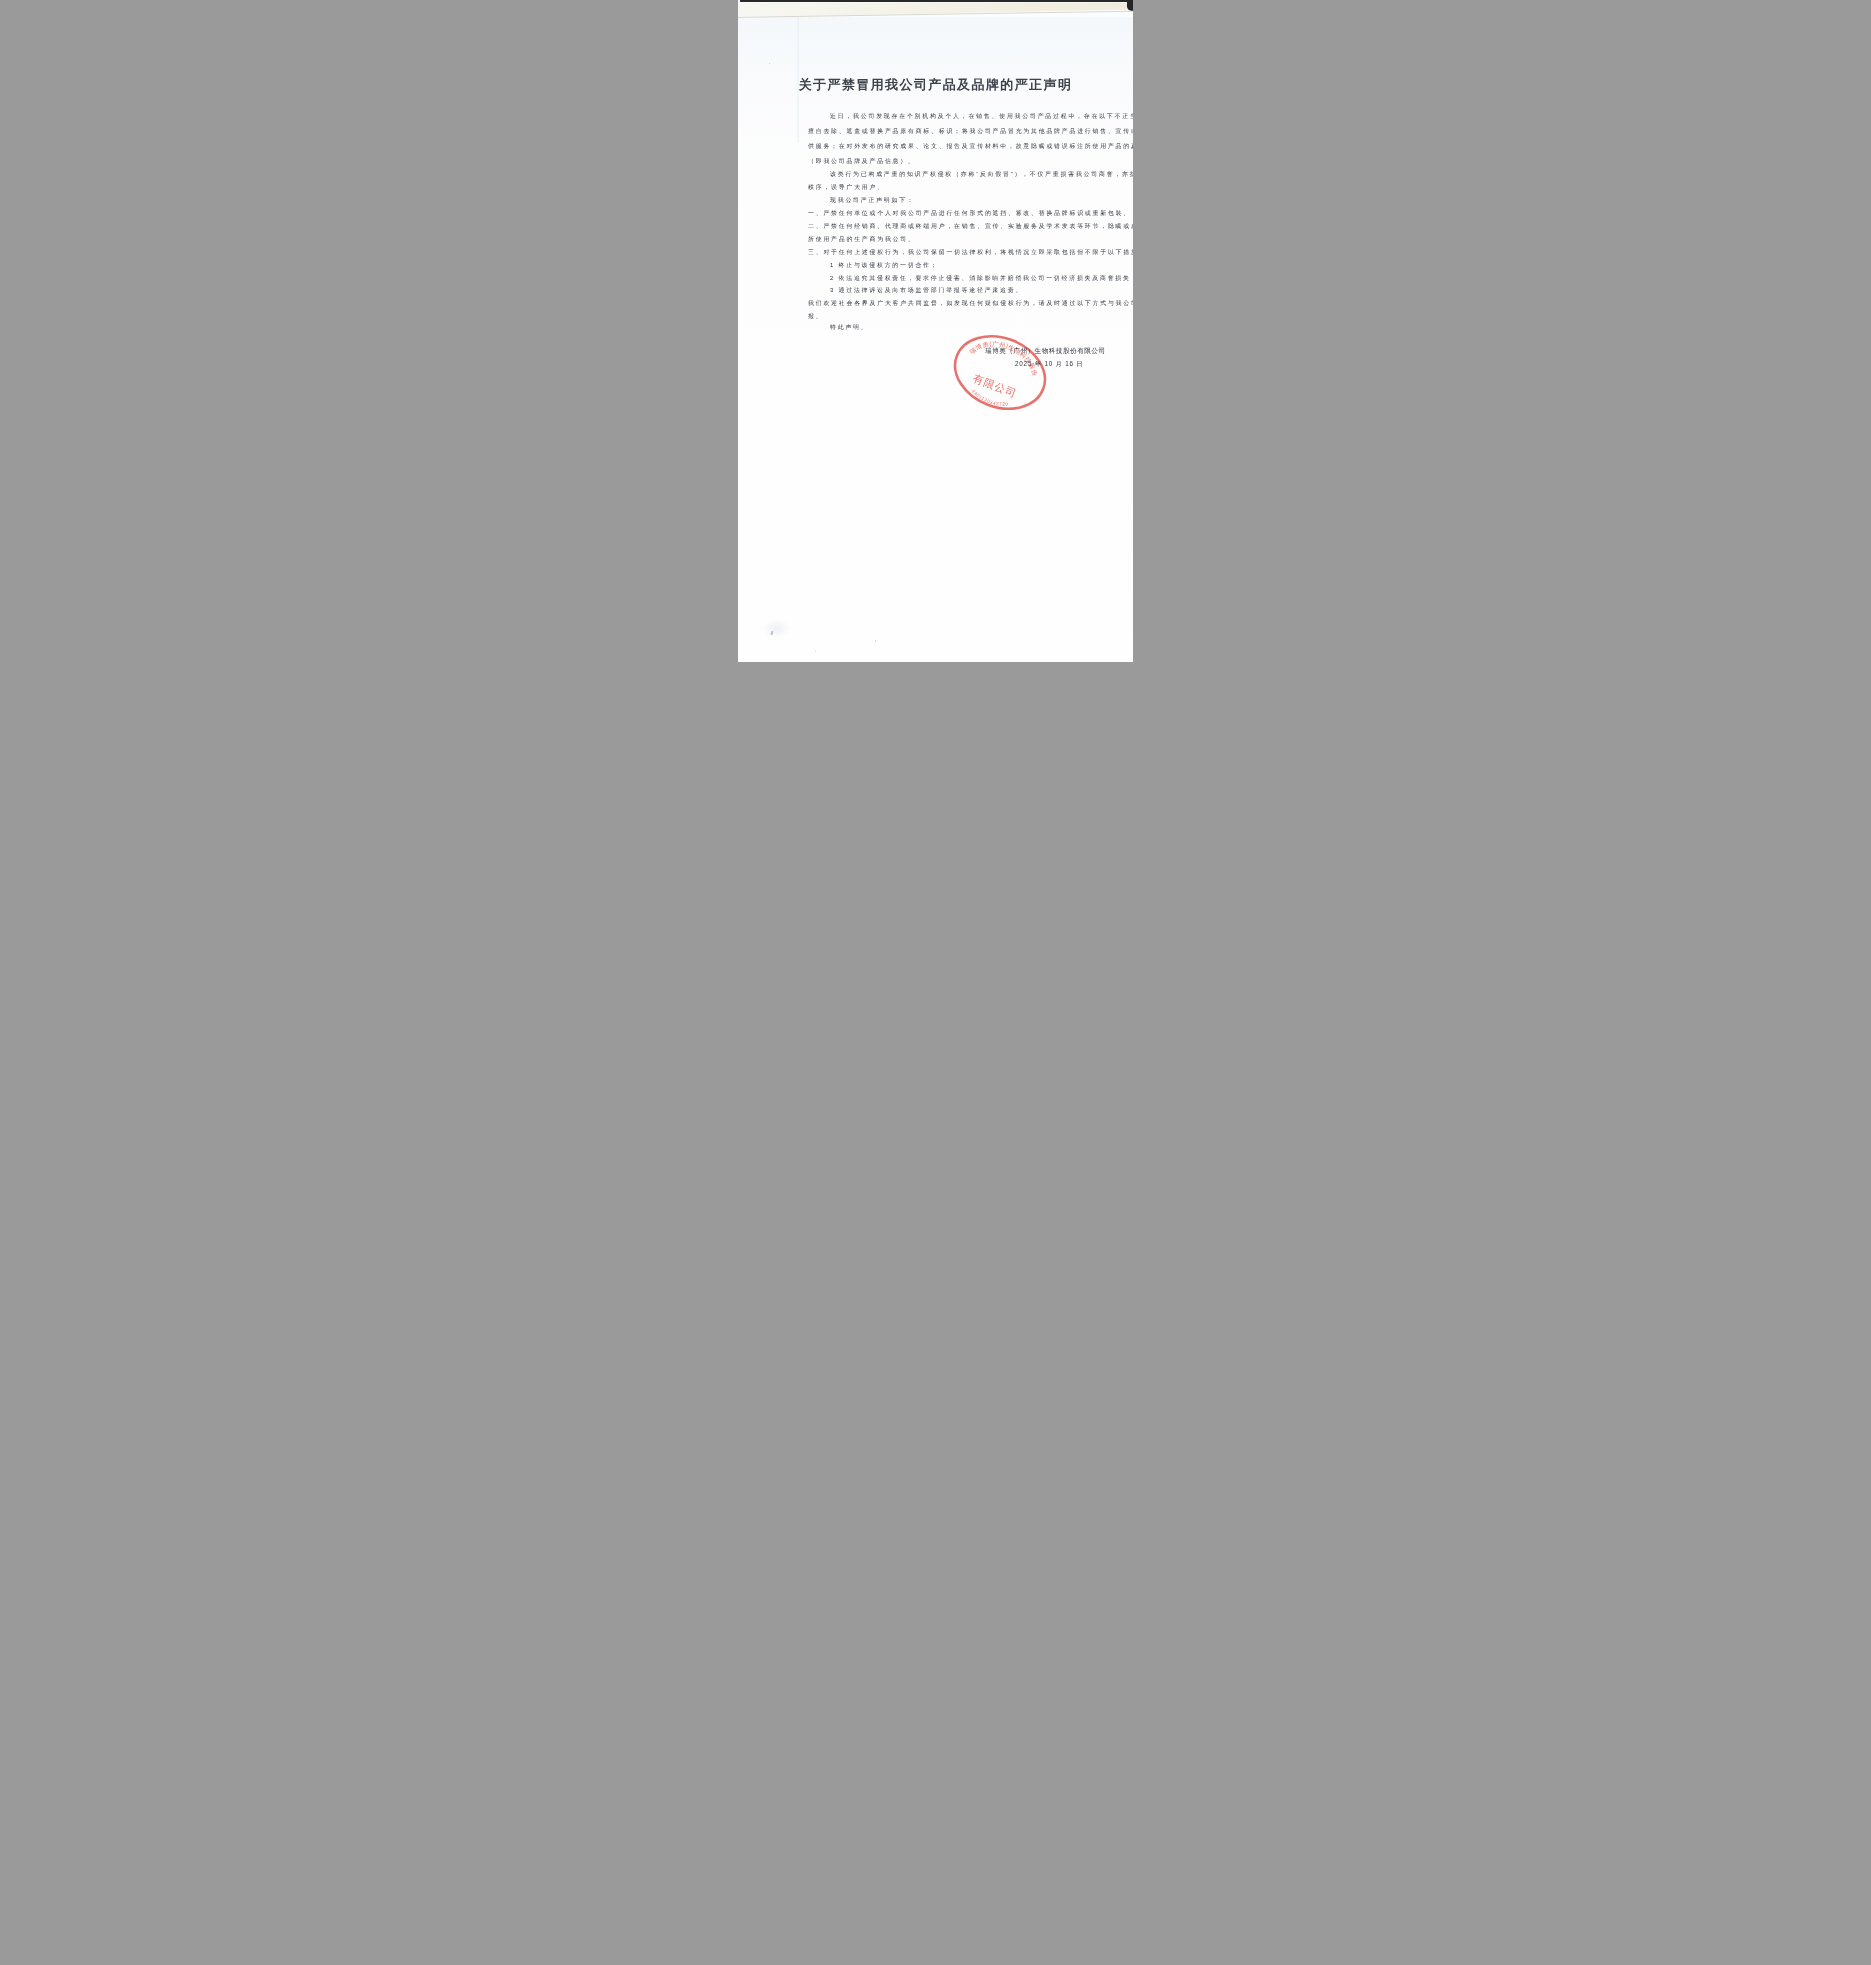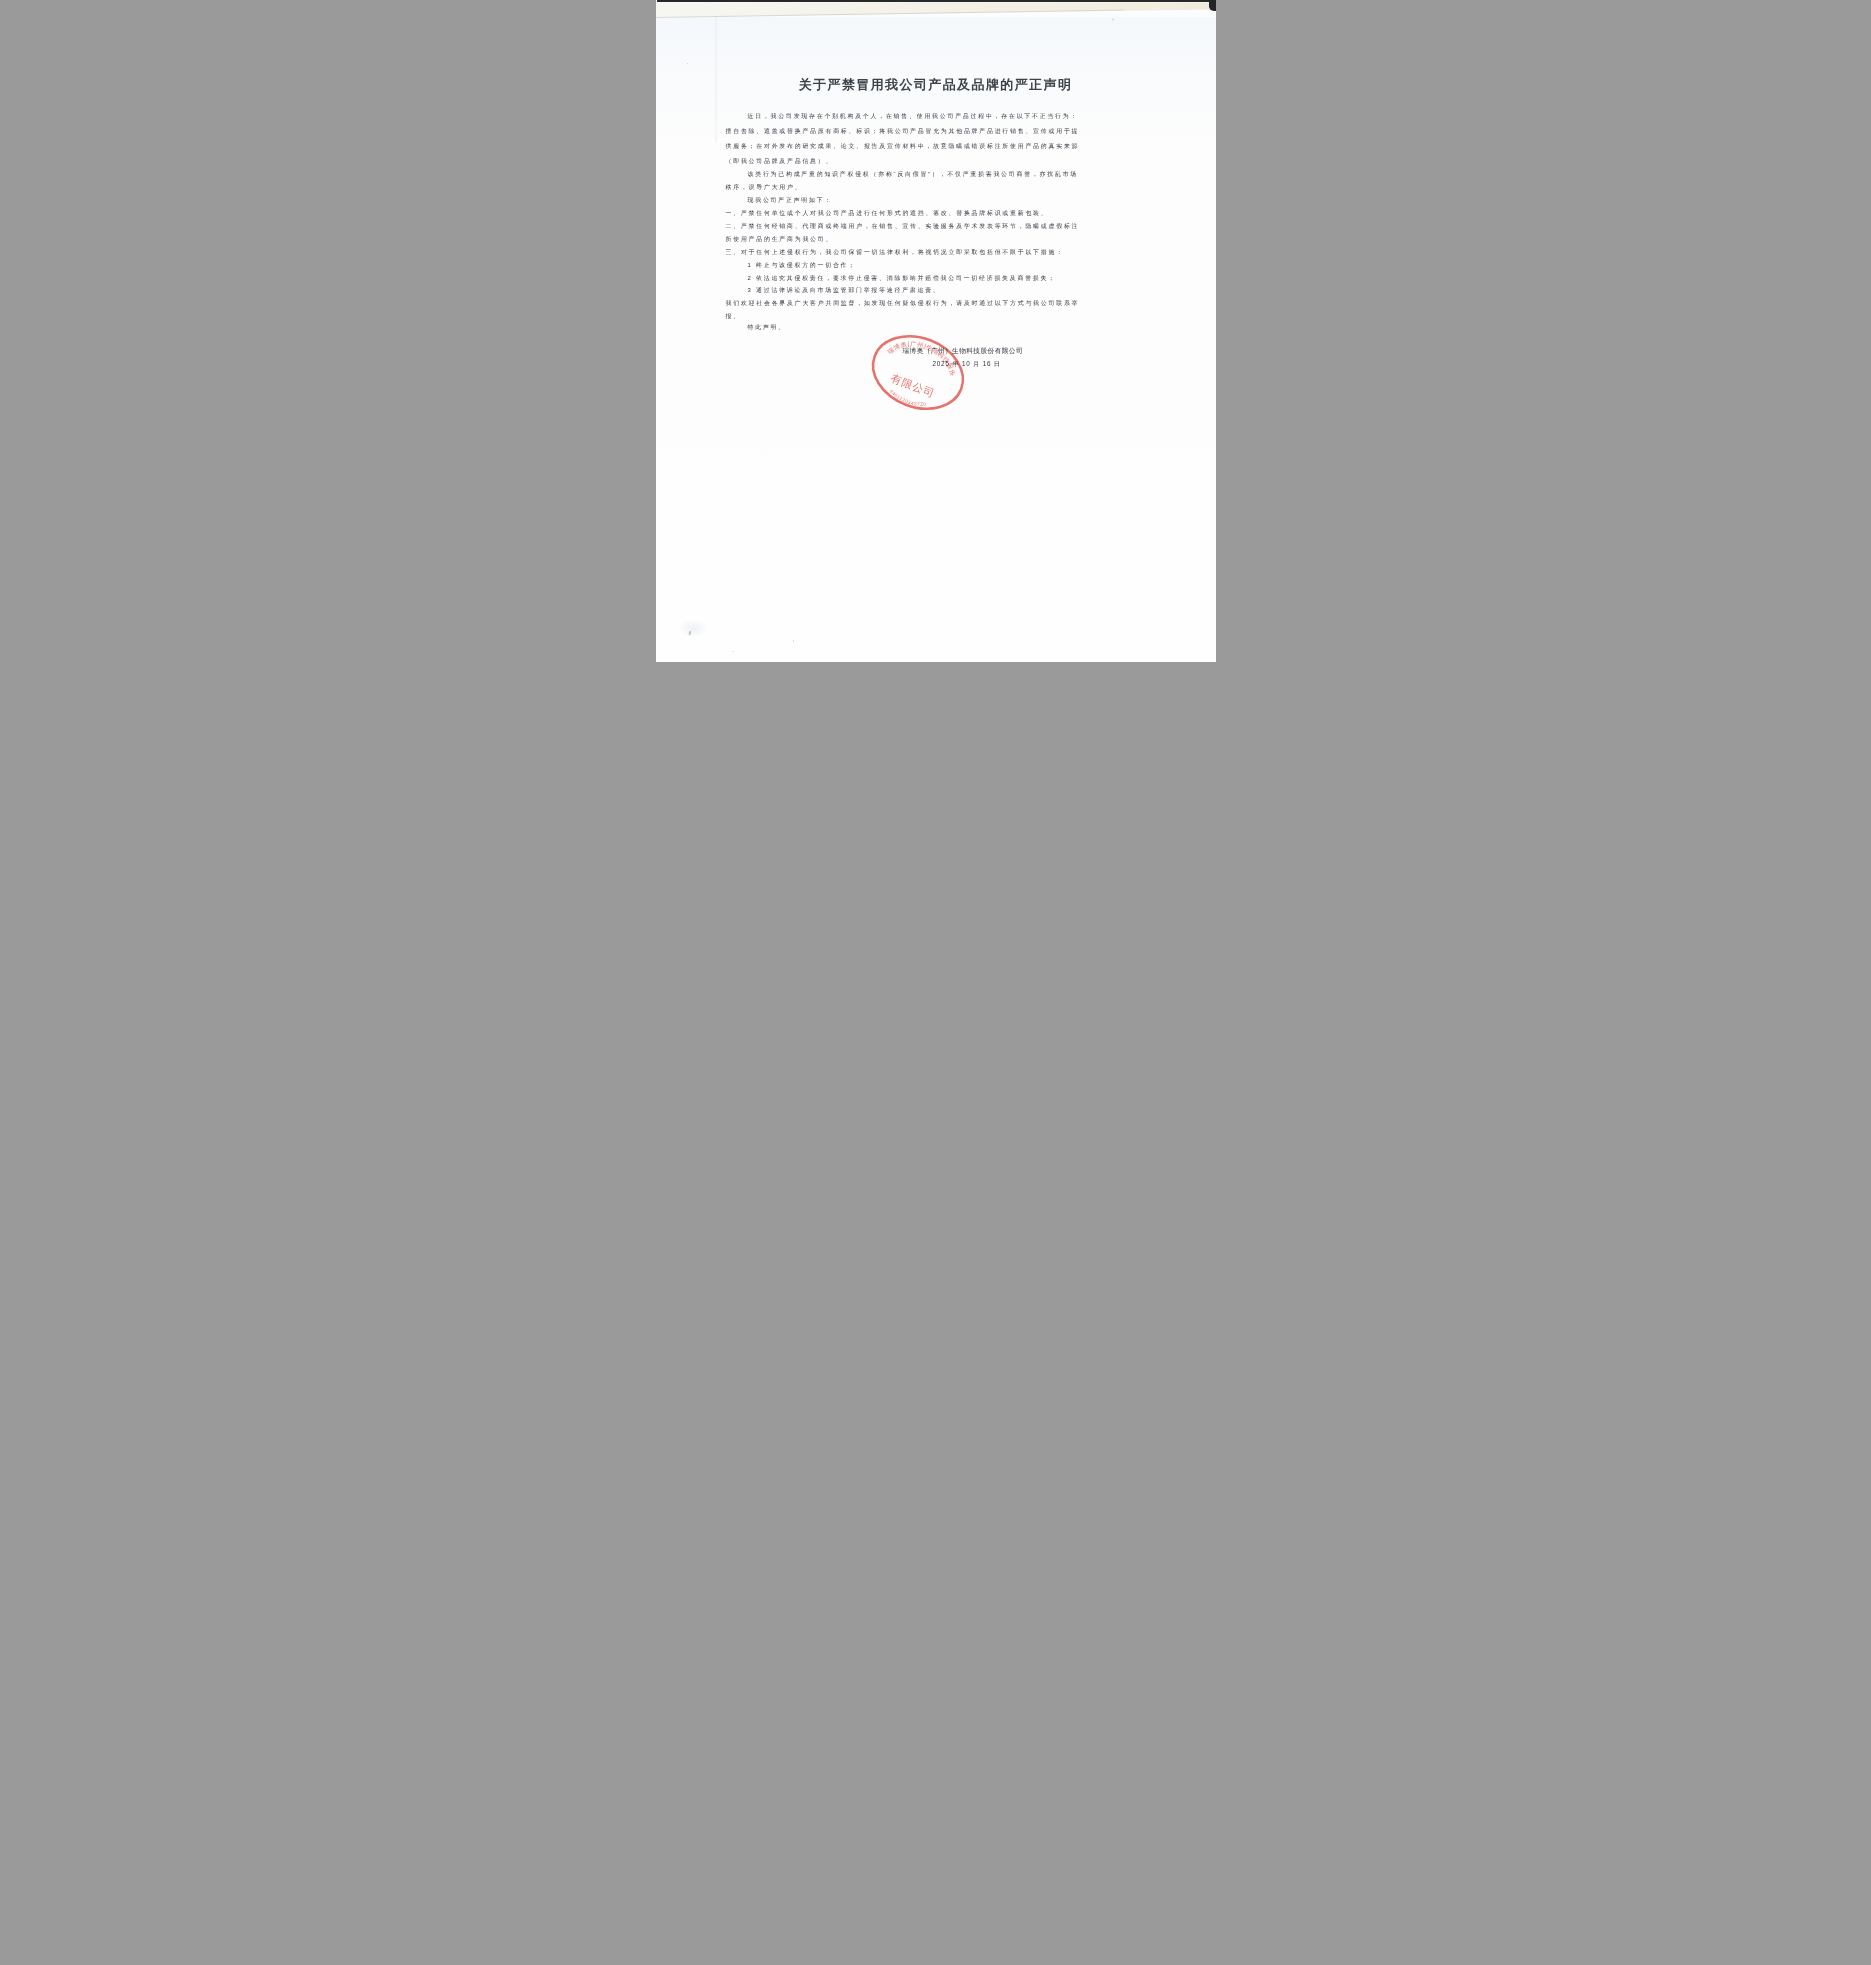--- a/index.html
+++ b/index.html
@@ -1,18 +1,18 @@
 <!DOCTYPE html>
 <html style="font-size:6.3px"><head>
 <meta charset="utf-8">
 <style>
   html,body{margin:0;padding:0;background:#9a9a9a;}
   .page{
     position:relative;
-    width:560px;height:662px;
+    width:395px;height:662px;
     margin:0 auto;
     background:linear-gradient(180deg,#fbfcfd 0%,#fdfdfd 25%,#fefefe 100%);
     overflow:hidden;
     font-family:"Liberation Sans","DejaVu Sans",sans-serif;
   }
   .scan-band{position:absolute;top:0;left:1.6px;right:0;height:2.4px;background:#26282a;}
   .backing{position:absolute;top:2.4px;left:0;right:0;height:15px;
     background:linear-gradient(90deg,#f7f7f2 0%,#f3f1e6 55%,#efecdc 100%);
     clip-path:polygon(0 0,100% 0,100% 7px,0 100%);}
   .page-edge{position:absolute;left:0;top:17px;width:468px;height:0.4px;background:#d8d8d1;

